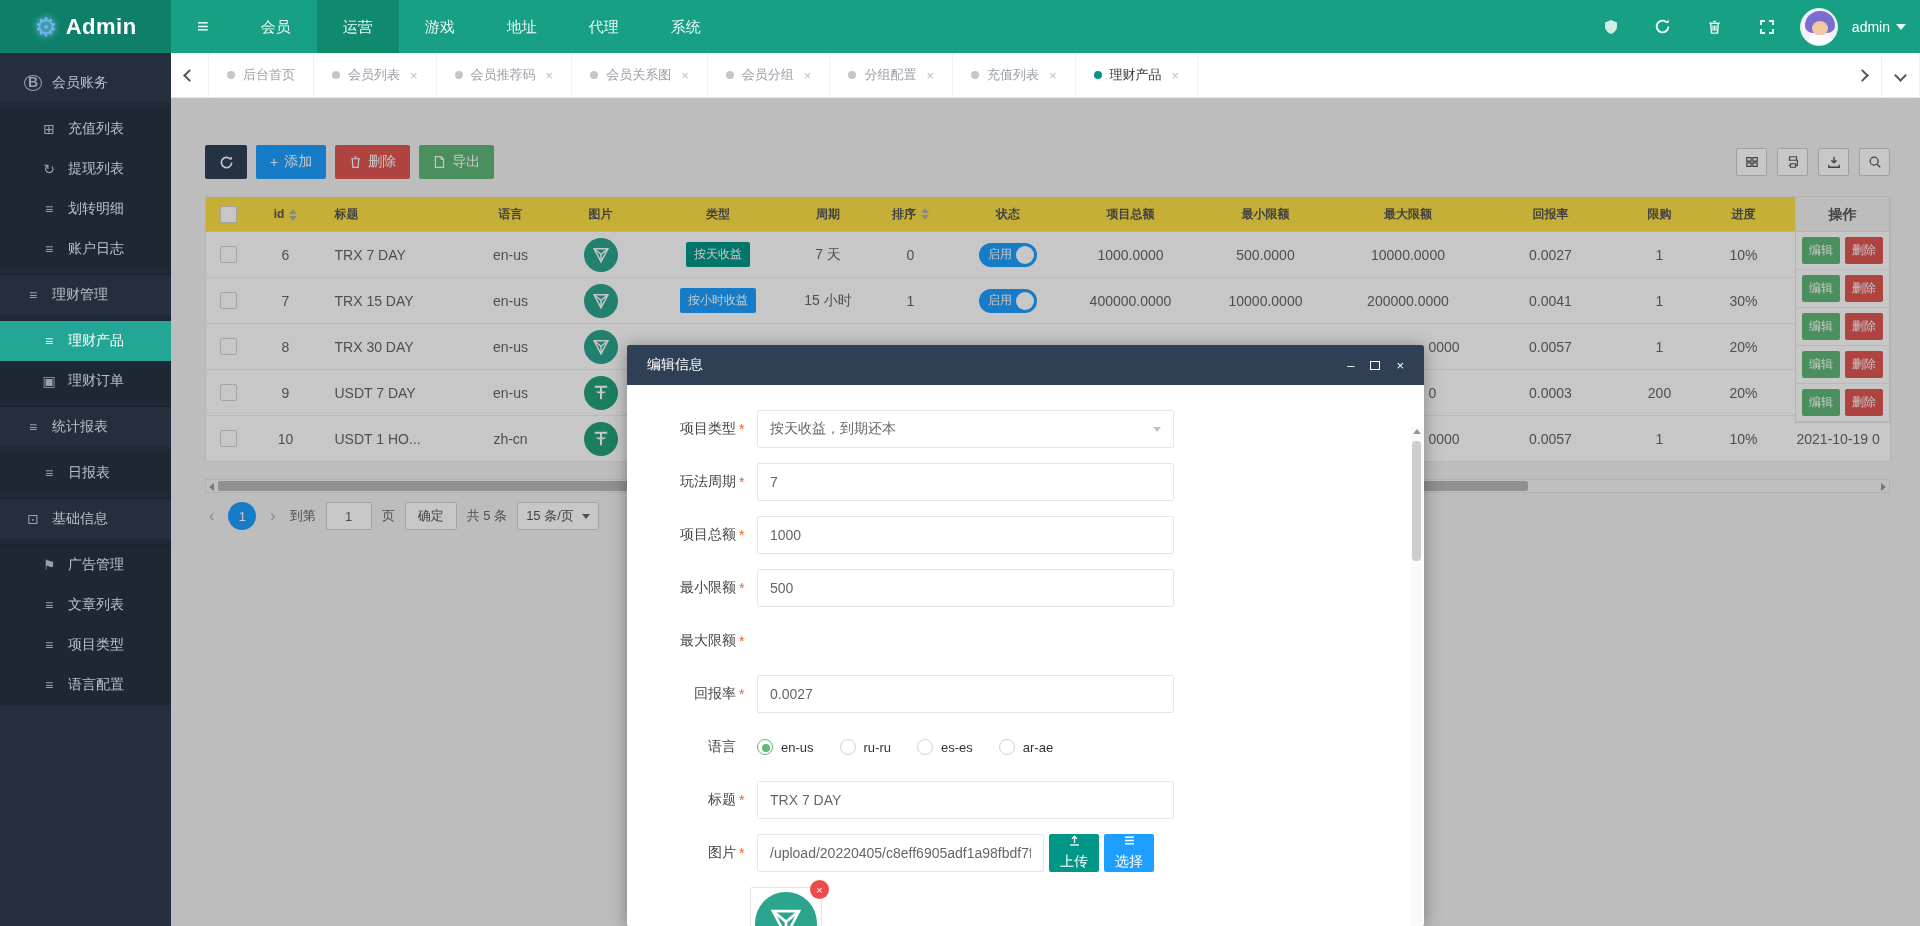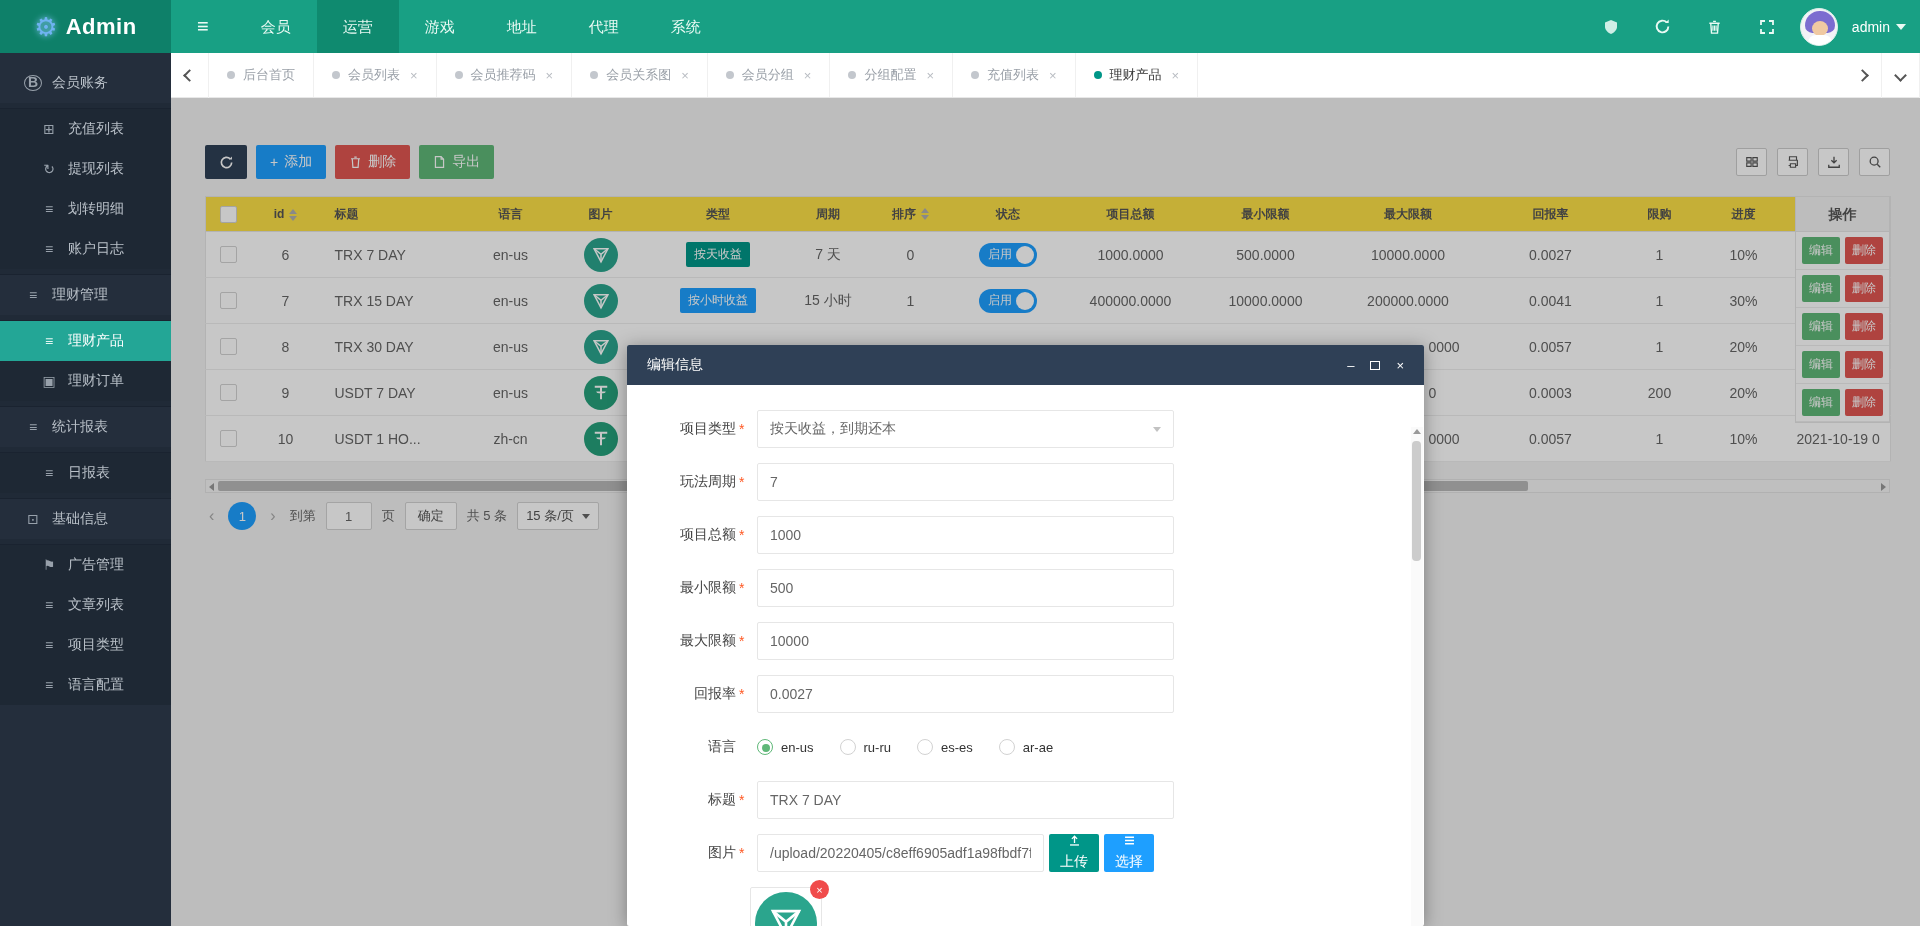--- a/index.html
+++ b/index.html
@@ -618,21 +618,20 @@
       <span class="flabel">最小限额</span>
         <span class="req">*</span>
         <span class="fgap"></span>
       <input class="tinput" value="500" style="">
     </div>
 
     <div class="frow">
       <span class="flabel">最大限额</span>
         <span class="req">*</span>
         <span class="fgap"></span>
-      <input class="tinput" value="10000" style="">
     </div>
 
     <div class="frow">
       <span class="flabel">回报率</span>
         <span class="req">*</span>
         <span class="fgap"></span>
       <input class="tinput" value="0.0027" style="">
     </div>
 
     <div class="frow">

